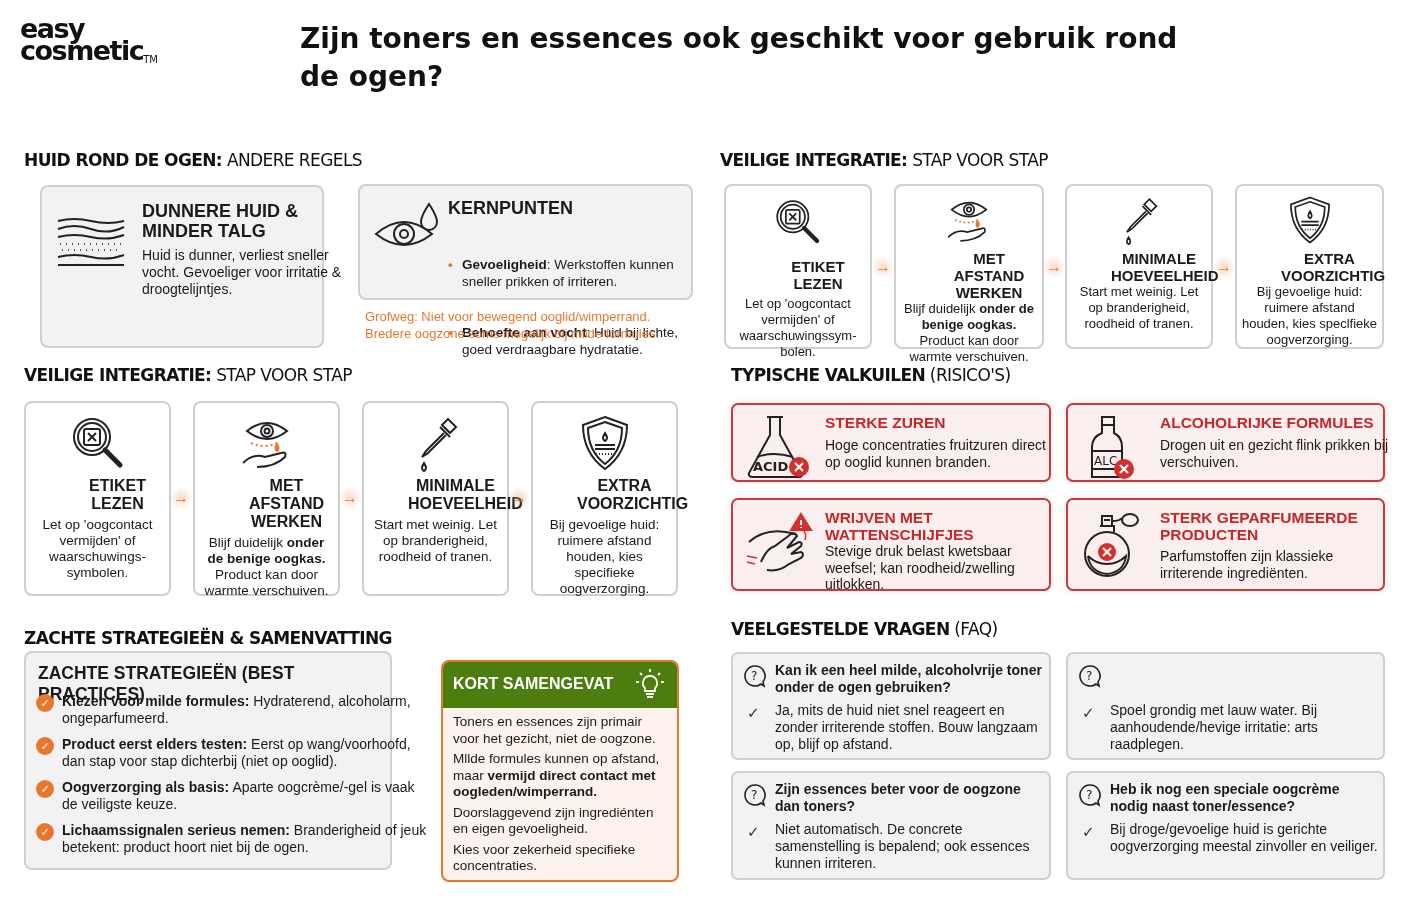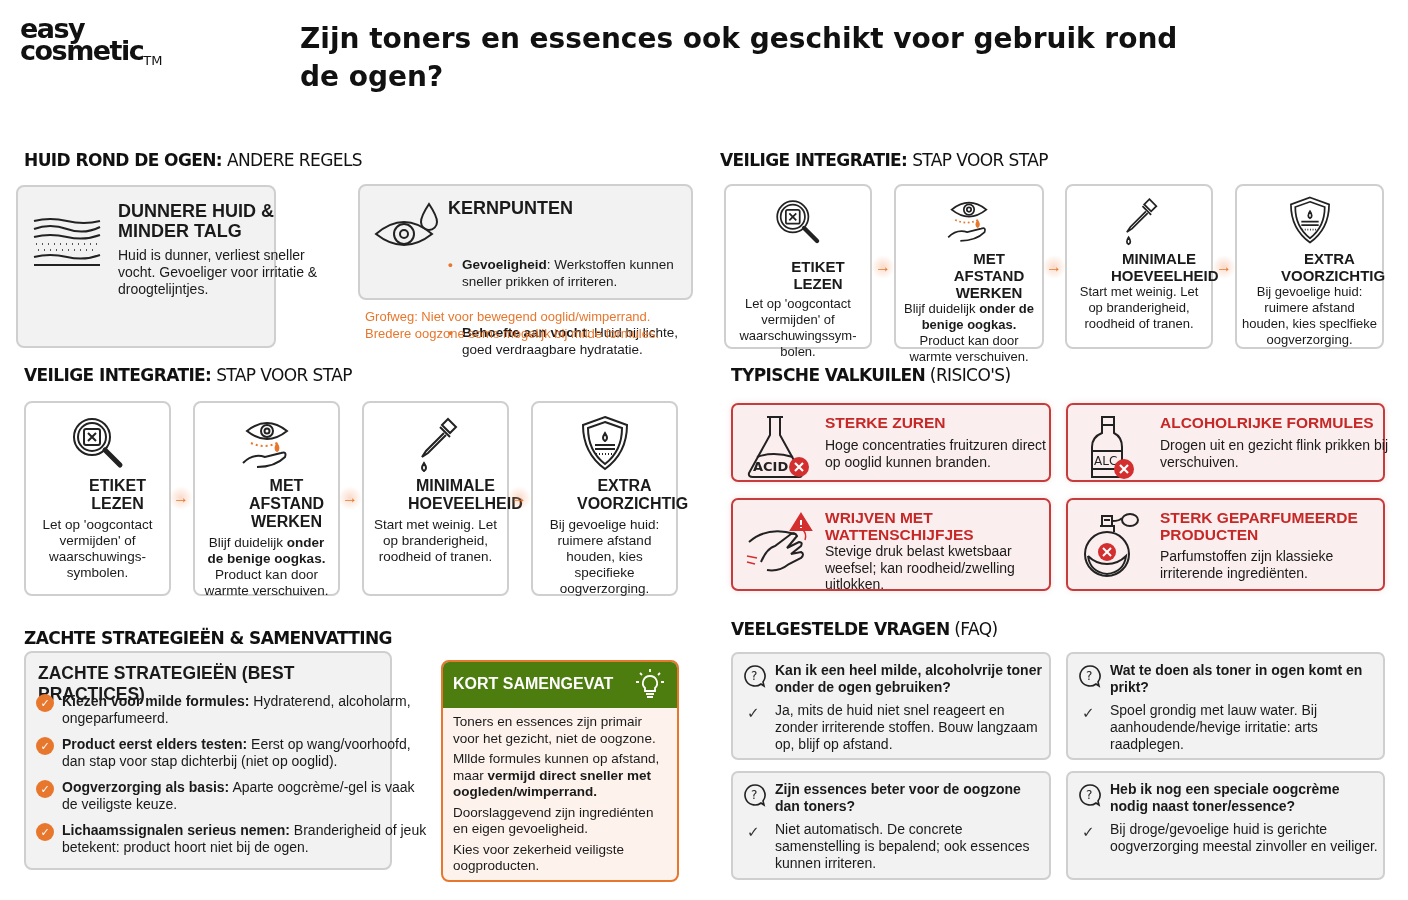--- a/index.html
+++ b/index.html
@@ -2,21 +2,21 @@
 <html><head>
 <meta charset="utf-8">
 <style>
   * { box-sizing: border-box; margin: 0; padding: 0; }
   html, body { width: 1408px; height: 900px; background: #ffffff; overflow: hidden; }
   body { position: relative; font-family: "Liberation Sans", "DejaVu Sans", sans-serif; color: #1a1a1a; }
 
   .logo { position: absolute; left: 20px; top: 18px; line-height: 0.82; font-family: "DejaVu Sans", sans-serif; font-weight: 900; letter-spacing: -1.5px; color: #111; }
   .logo .l1 { font-size: 27px; display: block; }
   .logo .l2 { font-size: 27px; display: block; }
-  .logo .tm { font-size: 13px; letter-spacing: 0; vertical-align: top; font-weight: 400; position: relative; top: 16px; }
+  .logo .tm { font-size: 10px; letter-spacing: 0; vertical-align: top; font-weight: 400; position: relative; top: 16px; }
 
   .page-title { position: absolute; left: 300px; top: 20px; width: 920px; font-family: "DejaVu Sans", sans-serif; font-weight: bold; font-size: 28px; line-height: 38px; color: #111; }
 
   .section-title { position: absolute; font-family: "DejaVu Sans", sans-serif; font-size: 17px; letter-spacing: -0.6px; color: #111; white-space: nowrap; }
   .section-title b { font-weight: bold; }
   .section-title span.light { font-weight: normal; }
 
   .card { position: absolute; background: #f2f2f2; border: 2px solid #cfcfcf; border-radius: 8px; }
 
   
@@ -67,21 +67,21 @@
 <body>
 
 <div class="logo">
   <span class="l1">easy</span>
   <span class="l2"><span>cosmetic</span><span class="tm">TM</span></span>
 </div>
 <h1 class="page-title">Zijn toners en essences ook geschikt voor gebruik rond de ogen?</h1>
 
 <div class="section-title" style="left:24px;top:150px;"><b>HUID ROND DE OGEN:</b><span class="light"> ANDERE REGELS</span></div>
 
-<div class="card" style="left:16px;top:185px;width:260px;height:163px;">
+<div class="card" style="left:40px;top:185px;width:284px;height:163px;">
   <svg class="huid-icon" viewBox="0 0 70 50" fill="none" stroke="#222" stroke-width="2">
     <path d="M2 4 Q18 0 35 4 T68 4"></path>
     <path d="M2 12 Q18 6 35 12 T68 10"></path>
     <path d="M2 20 Q18 16 35 20 T68 18"></path>
     <g stroke-width="1.5" stroke-dasharray="1 5">
         <path d="M4 27 H66"></path>
         <path d="M6 33 H66"></path>
       </g>
     <path d="M2 40 Q18 36 35 40 T68 38"></path>
     <path d="M2 48 H68"></path>
@@ -277,43 +277,42 @@
   <div class="summary-head">
     <span>KORT SAMENGEVAT</span>
     <svg class="bulb" viewBox="0 0 30 32" fill="none" stroke="#fff" stroke-width="1.8">
       <path d="M15 8 A7 7 0 0 0 10 20 V23 H20 V20 A7 7 0 0 0 15 8 Z"></path>
       <path d="M11 26 H19 M12 29 H18"></path>
       <path d="M15 1 V4 M5 5 L7 7 M25 5 L23 7 M1 14 H4 M26 14 H29"></path>
     </svg>
   </div>
   <div class="summary-body">
     <p>Toners en essences zijn primair voor het gezicht, niet de oogzone.</p>
-    <p><span>Mllde formules kunnen op afstand, maar </span><b>vermijd direct sneller met oogleden/wimperrand.</b></p>
+    <p><span>Mllde formules kunnen op afstand, maar </span><b>vermijd direct contact met oogleden/wimperrand.</b></p>
     <p>Doorslaggevend zijn ingrediénten en eigen gevoeligheid.</p>
-    <p>Kies voor zekerheid veiligste oogproducten.</p>
+    <p>Kies voor zekerheid specifieke concentraties.</p>
   </div>
 </div>
 
 <div class="section-title" style="left:731px;top:619px;"><b>VEELGESTELDE VRAGEN</b><span class="light"> (FAQ)</span></div>
 
 <div class="faq" style="left:731px;top:652px;width:320px;height:108px;">
   <svg class="qi" viewBox="0 0 24 24" fill="none" stroke="#222" stroke-width="1.6">
       <path d="M12 2 A10 10 0 1 0 18 20 L21 22 L20 18 A10 10 0 0 0 12 2 Z"></path>
       <text x="8" y="16" font-size="12" font-family="DejaVu Sans, sans-serif" fill="#222" stroke="none">?</text>
     </svg>
   <div class="q">Kan ik een heel milde, alcoholvrije toner onder de ogen gebruiken?</div>
   <div class="ci">✓</div>
   <div class="a">Ja, mits de huid niet snel reageert en zonder irriterende stoffen. Bouw langzaam op, blijf op afstand.</div>
 </div>
 <div class="faq" style="left:1066px;top:652px;width:319px;height:108px;">
   <svg class="qi" viewBox="0 0 24 24" fill="none" stroke="#222" stroke-width="1.6">
       <path d="M12 2 A10 10 0 1 0 18 20 L21 22 L20 18 A10 10 0 0 0 12 2 Z"></path>
       <text x="8" y="16" font-size="12" font-family="DejaVu Sans, sans-serif" fill="#222" stroke="none">?</text>
     </svg>
-  <div class="q">Wat te doen als toner in ogen komt en prikt?</div>
   <div class="ci">✓</div>
   <div class="a">Spoel grondig met lauw water. Bij aanhoudende/hevige irritatie: arts raadplegen.</div>
 </div>
 <div class="faq" style="left:731px;top:771px;width:320px;height:109px;">
   <svg class="qi" viewBox="0 0 24 24" fill="none" stroke="#222" stroke-width="1.6">
       <path d="M12 2 A10 10 0 1 0 18 20 L21 22 L20 18 A10 10 0 0 0 12 2 Z"></path>
       <text x="8" y="16" font-size="12" font-family="DejaVu Sans, sans-serif" fill="#222" stroke="none">?</text>
     </svg>
   <div class="q">Zijn essences beter voor de oogzone dan toners?</div>
   <div class="ci">✓</div>

